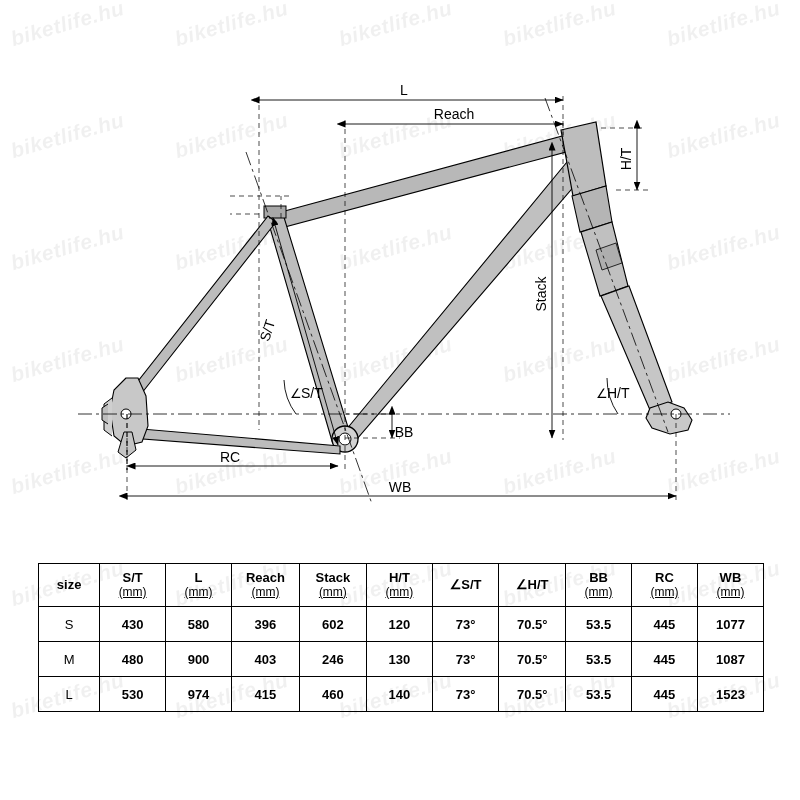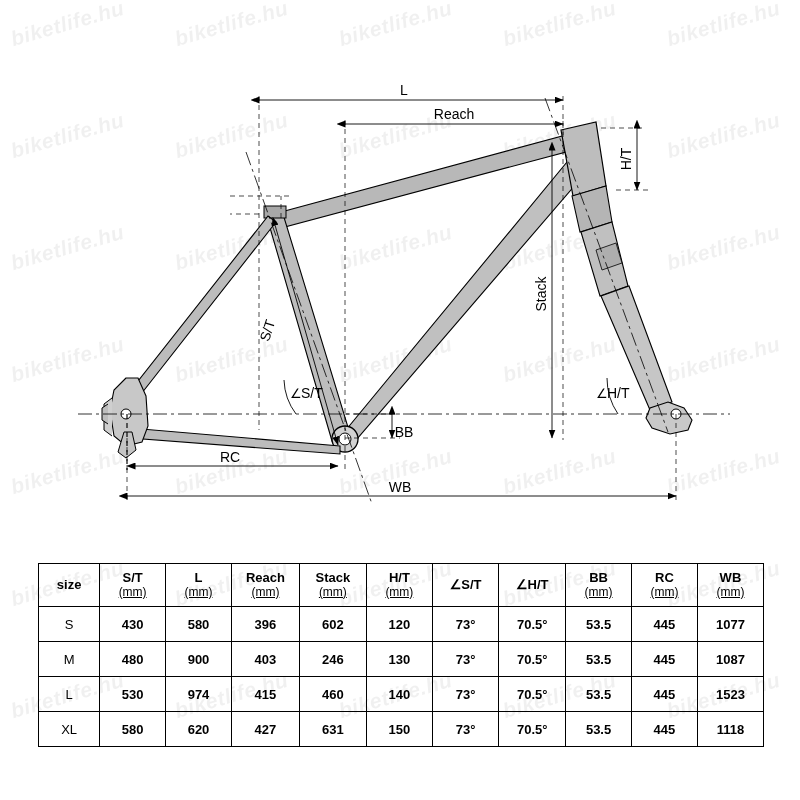--- a/index.html
+++ b/index.html
@@ -304,29 +304,16 @@
           <td class="col-num">974</td>
           <td class="col-num">415</td>
           <td class="col-num">460</td>
           <td class="col-num">140</td>
           <td class="col-num">73°</td>
           <td class="col-num">70.5°</td>
           <td class="col-num">53.5</td>
           <td class="col-num">445</td>
           <td class="col-num">1523</td>
         </tr>
-        <tr>
-          <td class="col-size size-cell">XL</td>
-          <td class="col-num">580</td>
-          <td class="col-num">620</td>
-          <td class="col-num">427</td>
-          <td class="col-num">631</td>
-          <td class="col-num">150</td>
-          <td class="col-num">73°</td>
-          <td class="col-num">70.5°</td>
-          <td class="col-num">53.5</td>
-          <td class="col-num">445</td>
-          <td class="col-num">1118</td>
-        </tr>
       </tbody>
   </table>
 
 </div>
 
 </body></html>

